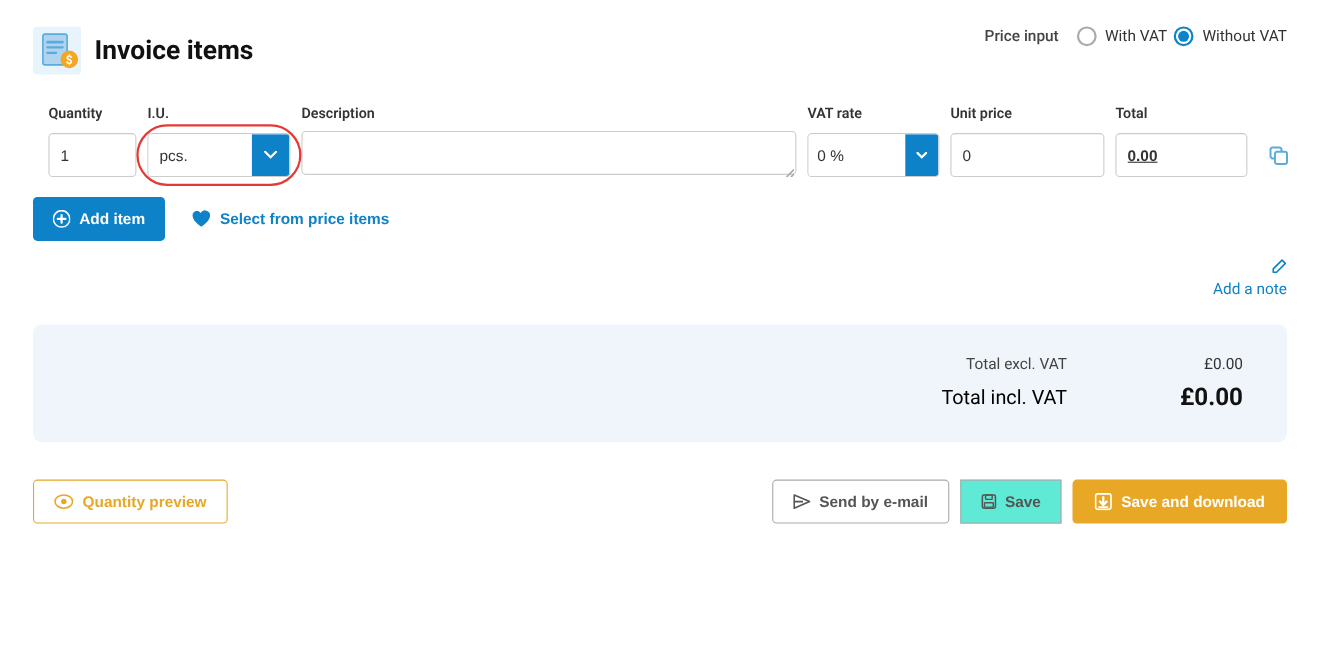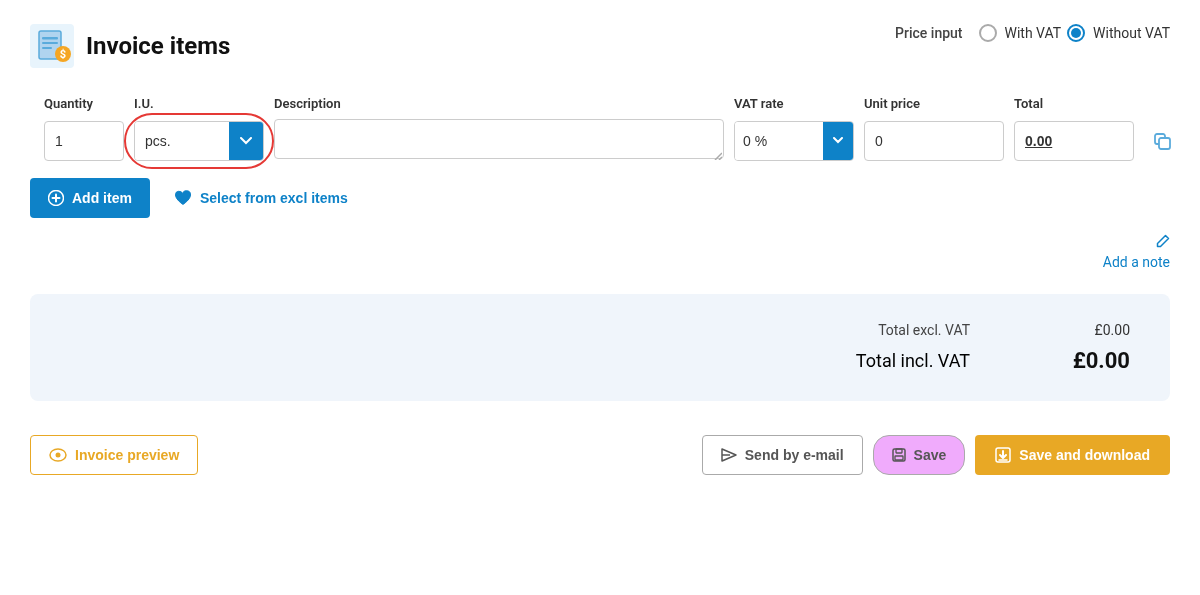--- a/index.html
+++ b/index.html
@@ -377,22 +377,22 @@
       font-size: 14px;
       font-weight: 600;
       cursor: pointer;
       display: flex;
       align-items: center;
       gap: 8px;
     }
     .btn-save {
       border: 1.5px solid #aaa;
       color: #555;
-      background: #f0abfc;
-      border-radius: 16px;
+      background: #5eead4;
+      border-radius: 0;
       padding: 0 18px;
       height: 40px;
       font-size: 14px;
       font-weight: 600;
       cursor: pointer;
       display: flex;
       align-items: center;
       gap: 8px;
     }
     .btn-save-download {
@@ -529,21 +529,21 @@
         <line x1="8" y1="4.5" x2="8" y2="11.5" stroke="white" stroke-width="2" stroke-linecap="round"></line>
         <line x1="4.5" y1="8" x2="11.5" y2="8" stroke="white" stroke-width="2" stroke-linecap="round"></line>
       </svg>
       <span>Add item</span>
     </button>
 
     <button class="btn-saved">
       <svg width="18" height="16" viewBox="0 0 18 16" fill="none">
         <path d="M9 14.5S1.5 9.5 1.5 5a3.5 3.5 0 0 1 7-0.5A3.5 3.5 0 0 1 16.5 5c0 4.5-7.5 9.5-7.5 9.5z" fill="#0e82c8" stroke="#0e82c8" stroke-width="1"></path>
       </svg>
-      <span>Select from excl items</span>
+      <span>Select from price items</span>
     </button>
   </div>
 
   <a class="add-note-link" href="#">
     <svg width="14" height="14" viewBox="0 0 14 14" fill="none">
       <path d="M9.5 1.5l3 3-8 8H1.5v-3l8-8z" stroke="#0e82c8" stroke-width="1.5" stroke-linejoin="round" fill="none"></path>
     </svg>
     <span>Add a note</span>
   </a>
 
@@ -557,21 +557,21 @@
       <span class="total-incl-value">£0.00</span>
     </div>
   </div>
 
   <div class="footer">
     <button class="btn-preview">
       <svg width="18" height="14" viewBox="0 0 18 14" fill="none">
         <ellipse cx="9" cy="7" rx="8" ry="6" stroke="#e8a825" stroke-width="1.5"></ellipse>
         <circle cx="9" cy="7" r="2.5" fill="#e8a825"></circle>
       </svg>
-      <span>Invoice preview</span>
+      <span>Quantity preview</span>
     </button>
 
     <div class="footer-right">
       <button class="btn-send">
         <svg width="16" height="14" viewBox="0 0 16 14" fill="none">
           <polygon points="1,1 15,7 1,13" stroke="#555" stroke-width="1.5" fill="none" stroke-linejoin="round"></polygon>
           <line x1="1" y1="7" x2="9" y2="7" stroke="#555" stroke-width="1.5"></line>
         </svg>
         <span>Send by e-mail</span>
       </button>

